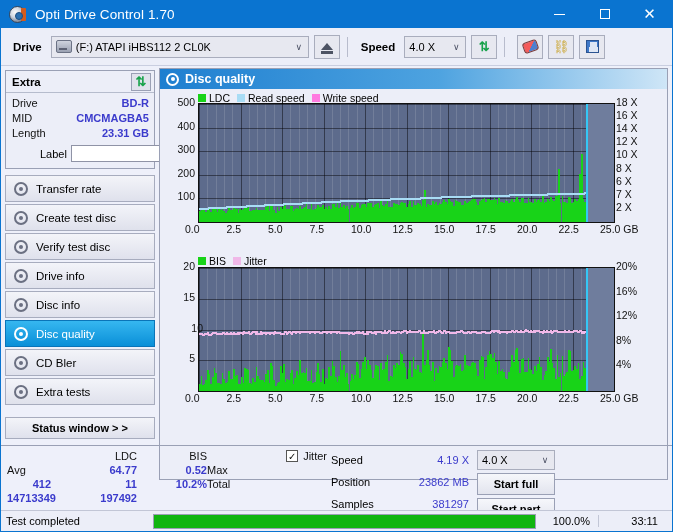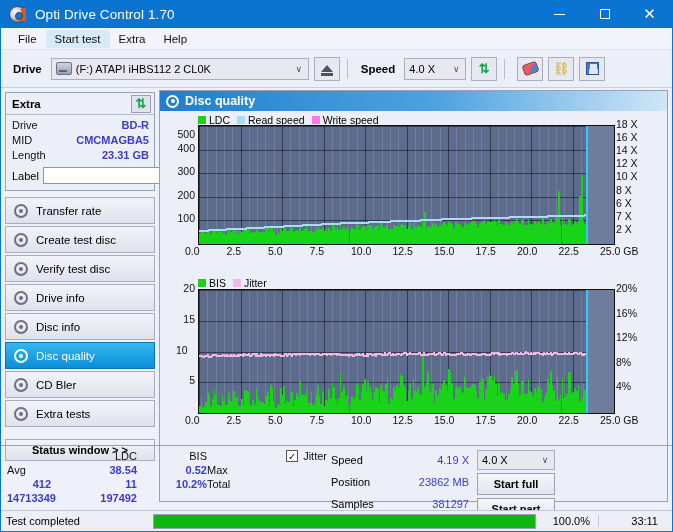--- a/index.html
+++ b/index.html
@@ -73,21 +73,21 @@
   .disc-panel { border:1px solid #9aa0b5; background:#eceef8; }
   .disc-head { display:flex; align-items:center; height:22px; padding:0 3px 0 6px;
                border-bottom:1px solid #b6bccd; background:#eceef8; }
   .disc-head .t { font-weight:bold; font-size:11.5px; }
   .disc-head .btn { margin-left:auto; width:20px; height:18px; background:#e0e2ec;
                     border:1px solid #9aa0b5; display:flex; align-items:center; justify-content:center; }
   .disc-rows { padding:3px 5px 5px 6px; }
   .drow { display:flex; justify-content:space-between; line-height:15px; font-size:11px; }
   .drow .k { color:#111; }
   .drow .v { color:#3b3bcc; font-weight:bold; }
-  .label-row { display:flex; align-items:center; margin-top:3px; gap:4px; }
+  .label-row { display:flex; align-items:center; margin-top:3px; gap:4px;margin-left:28px; }
   .label-row .k { width:30px; }
   .label-input { flex:1; height:17px; background:#fff; border:1px solid #8f93a6; }
   .disc-mini { width:20px; height:19px; border:1px solid #9aa0b5; background:#e0e2ec;
                display:flex; align-items:center; justify-content:center; }
   .cd-glyph { width:14px; height:14px; border-radius:50%;
               background:radial-gradient(circle at 50% 50%, #fff 0 18%, #e8e26b 22%, #cfc94e 70%, #9c9630 100%);
               border:1px solid #8a8438; }
 
   
   .nav { margin-top:6px; }
@@ -175,26 +175,20 @@
         </div>
       <div class="win-btn">
           <span class="glyph-max"></span>
         </div>
       <div class="win-btn close">
           <span>✕</span>
         </div>
     </div>
   </div>
 
-  <div class="menubar">
-    <div class="menu-item">File</div>
-    <div class="menu-item active">Start test</div>
-    <div class="menu-item">Extra</div>
-    <div class="menu-item">Help</div>
-  </div>
 
   <div class="toolbar">
     <span class="tb-label">Drive</span>
     <div class="combo drive-combo">
       <span class="drv-ic"></span>
       <span class="cv">(F:)  ATAPI iHBS112  2 CL0K</span>
       <span class="caret">∨</span>
     </div>
     <div class="tbtn">
         <span class="eject"></span>
@@ -912,21 +906,21 @@
               <div class="rs" style="background: rgb(168, 220, 245); left: 384.193px; height: 2px; top: 88.5095px; width: 2.28927px;"></div>
               <div class="rs" style="background: rgb(168, 220, 245); left: 385.486px; height: 2px; top: 88.4833px; width: 2.28927px;"></div>
               <div class="rs" style="background: rgb(168, 220, 245); left: 386.78px; height: 2px; top: 88.4833px; width: 2.28927px;"></div>
               <div class="mark" style="left: 386.78px;"></div>
             </div>
           <div id="axis-top">
               <div class="axis-lab" style="left: 2px; top: 101.4px; width: 33px; text-align: right;">100</div>
               <div class="axis-lab" style="left: 2px; top: 77.8px; width: 33px; text-align: right;">200</div>
               <div class="axis-lab" style="left: 2px; top: 54.2px; width: 33px; text-align: right;">300</div>
               <div class="axis-lab" style="left: 2px; top: 30.6px; width: 33px; text-align: right;">400</div>
-              <div class="axis-lab" style="left: 2px; top: 7px; width: 33px; text-align: right; margin-top: 10px;">500</div>
+              <div class="axis-lab" style="left: 2px; top: 7px; width: 33px; text-align: right;">500</div>
               <div class="axis-lab" style="left: 456px; top: 111.889px;">2 X</div>
               <div class="axis-lab" style="left: 456px; top: 98.7778px;">7 X</div>
               <div class="axis-lab" style="left: 456px; top: 85.6667px;">6 X</div>
               <div class="axis-lab" style="left: 456px; top: 72.5556px;">8 X</div>
               <div class="axis-lab" style="left: 456px; top: 59.4444px;">10 X</div>
               <div class="axis-lab" style="left: 456px; top: 46.3333px;">12 X</div>
               <div class="axis-lab" style="left: 456px; top: 33.2222px;">14 X</div>
               <div class="axis-lab" style="left: 456px; top: 20.1111px;">16 X</div>
               <div class="axis-lab" style="left: 456px; top: 7px;">18 X</div>
               <div class="axis-lab" style="left: 25px; top: 134px;">0.0</div>
@@ -1546,21 +1540,21 @@
               <div class="dot" style="background: rgb(240, 184, 232); left: 380.312px; height: 2px; top: 62.4232px; width: 2.28927px;"></div>
               <div class="dot" style="background: rgb(240, 184, 232); left: 381.606px; height: 2px; top: 63.6063px; width: 2.28927px;"></div>
               <div class="dot" style="background: rgb(240, 184, 232); left: 382.899px; height: 2px; top: 63.191px; width: 2.28927px;"></div>
               <div class="dot" style="background: rgb(240, 184, 232); left: 384.193px; height: 2px; top: 63.5954px; width: 2.28927px;"></div>
               <div class="dot" style="background: rgb(240, 184, 232); left: 385.486px; height: 2px; top: 63.0125px; width: 2.28927px;"></div>
               <div class="dot" style="background: rgb(240, 184, 232); left: 386.78px; height: 2px; top: 63.5403px; width: 2.28927px;"></div>
               <div class="mark" style="left: 386.78px;"></div>
             </div>
           <div id="axis-bot">
               <div class="axis-lab" style="left: 2px; top: 263.25px; width: 33px; text-align: right;">5</div>
-              <div class="axis-lab" style="left: 16px; top: 232.5px; width: 33px; text-align: left;">10</div>
+              <div class="axis-lab" style="left: 10px; top: 232.5px; width: 33px; text-align: right;">10</div>
               <div class="axis-lab" style="left: 2px; top: 201.75px; width: 33px; text-align: right;">15</div>
               <div class="axis-lab" style="left: 2px; top: 171px; width: 33px; text-align: right;">20</div>
               <div class="axis-lab" style="left: 456px; top: 269.4px;">4%</div>
               <div class="axis-lab" style="left: 456px; top: 244.8px;">8%</div>
               <div class="axis-lab" style="left: 456px; top: 220.2px;">12%</div>
               <div class="axis-lab" style="left: 456px; top: 195.6px;">16%</div>
               <div class="axis-lab" style="left: 456px; top: 171px;">20%</div>
               <div class="axis-lab" style="left: 25px; top: 303px;">0.0</div>
               <div class="axis-lab" style="left: 66.5px; top: 303px;">2.5</div>
               <div class="axis-lab" style="left: 108px; top: 303px;">5.0</div>
@@ -1580,21 +1574,21 @@
             <div class="sgrid">
               <div class="h"></div>
               <div class="h">LDC</div>
               <div class="h">BIS</div>
               <div class="h jit-head">
                 <span class="cbx">✓</span>
                 <span>Jitter</span>
               </div>
 
               <div class="h" style="text-align:left">Avg</div>
-              <div class="vv">38.54</div>
+              <div class="vv">64.77</div>
               <div class="vv">0.52</div>
 
               <div class="h" style="text-align:left">Max</div>
               <div class="vv">412</div>
               <div class="vv">11</div>
               <div class="vv">10.2%</div>
 
               <div class="h" style="text-align:left">Total</div>
               <div class="vv">14713349</div>
               <div class="vv">197492</div>

